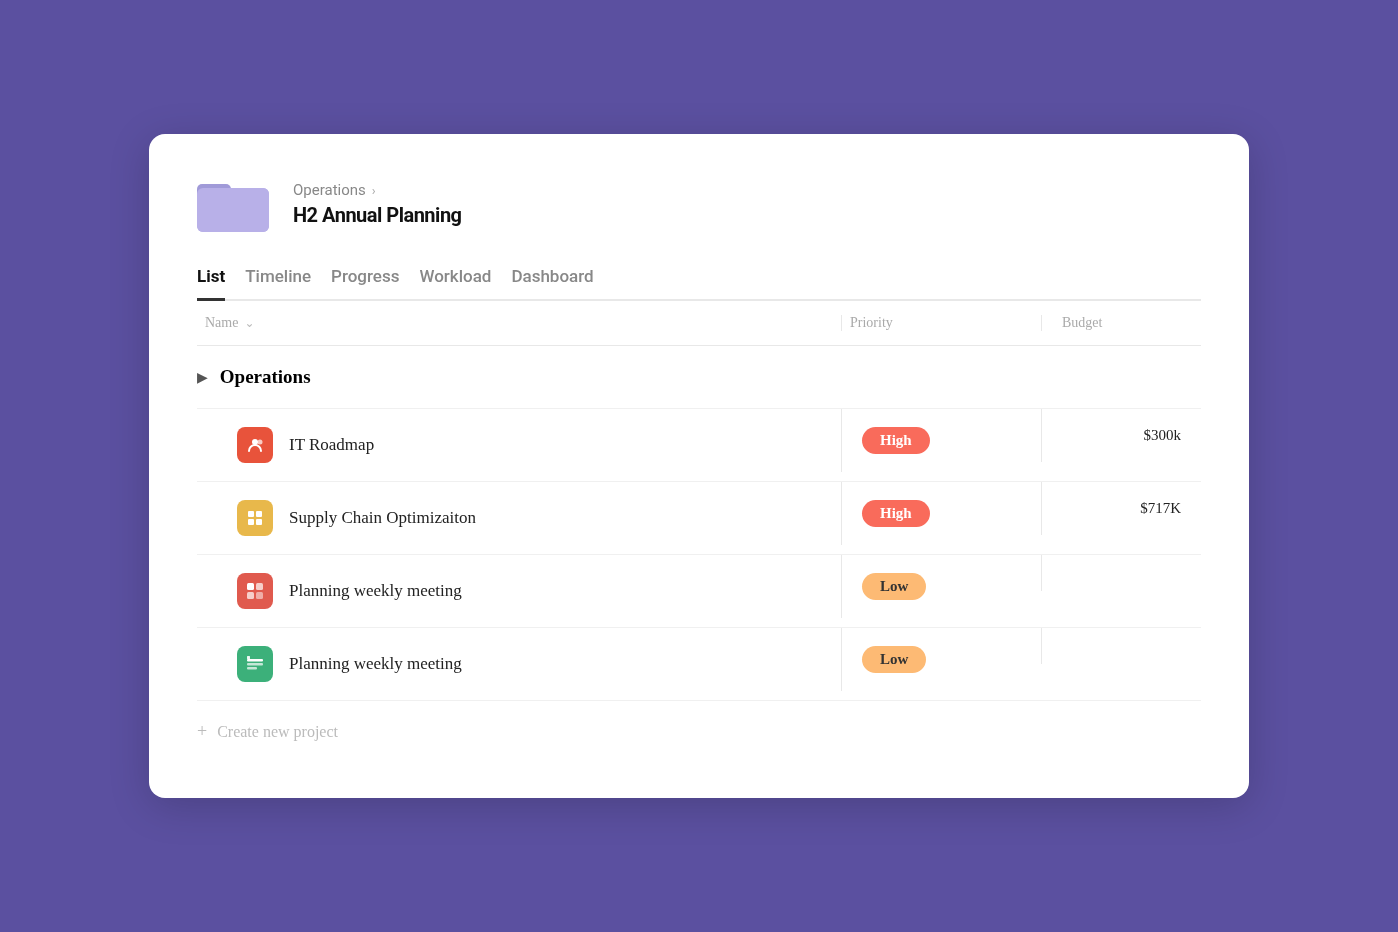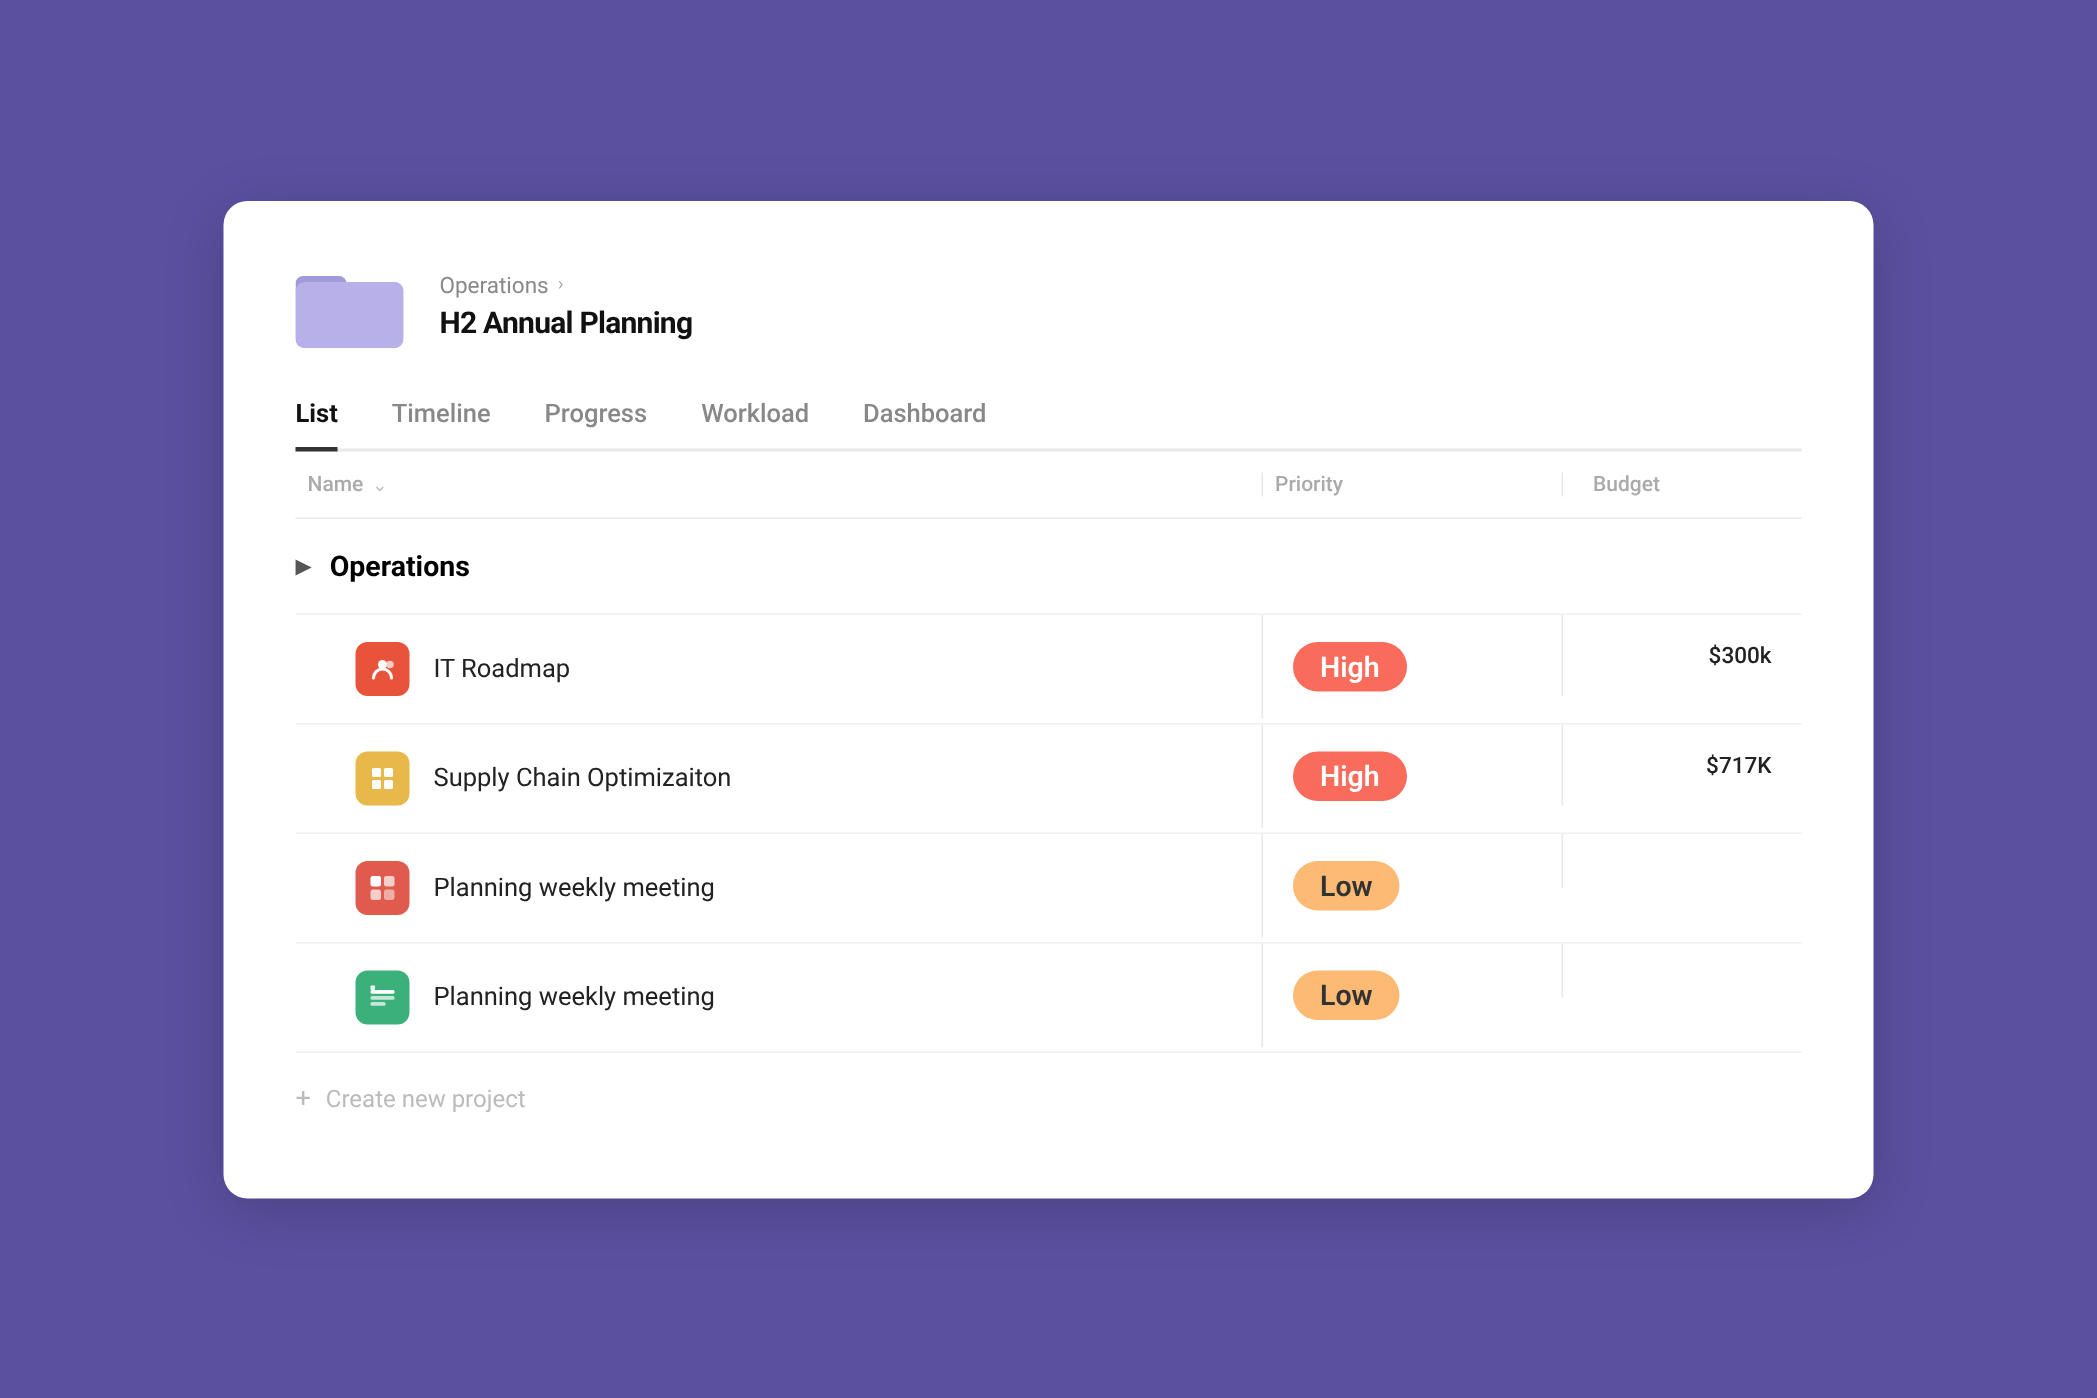--- a/index.html
+++ b/index.html
@@ -55,21 +55,21 @@
     .page-title {
       font-size: 20px;
       font-weight: 700;
       color: #111;
       letter-spacing: -0.5px;
     }
 
     
     .tabs {
       display: flex;
-      gap: 36px;
+      gap: 20px;
       border-bottom: 2px solid #e8e8e8;
       margin-bottom: 0;
     }
     .tab {
       font-size: 17px;
       font-weight: 500;
       color: #888;
       padding-bottom: 12px;
       cursor: pointer;
       border-bottom: 3px solid transparent;
@@ -79,20 +79,21 @@
     .tab.active {
       color: #111;
       font-weight: 700;
       border-bottom: 3px solid #333;
     }
 
     
     .table-container {
       margin-top: 0;
       width: 100%;
+      font-family: Liberation Serif, serif;
     }
     .table-header {
       display: flex;
       align-items: center;
       border-bottom: 1.5px solid #e8e8e8;
       padding: 14px 0;
       color: #aaa;
       font-size: 14px;
       font-weight: 500;
     }
@@ -189,21 +190,21 @@
       font-weight: 400;
     }
 
     
     .badge {
       display: inline-flex;
       align-items: center;
       justify-content: center;
       padding: 5px 18px;
       border-radius: 20px;
-      font-size: 19px;
+      font-size: 15px;
       font-weight: 600;
     }
     .badge-high {
       background: #f96b5b;
       color: #fff;
     }
     .badge-low {
       background: #fdba74;
       color: #333;
     }

